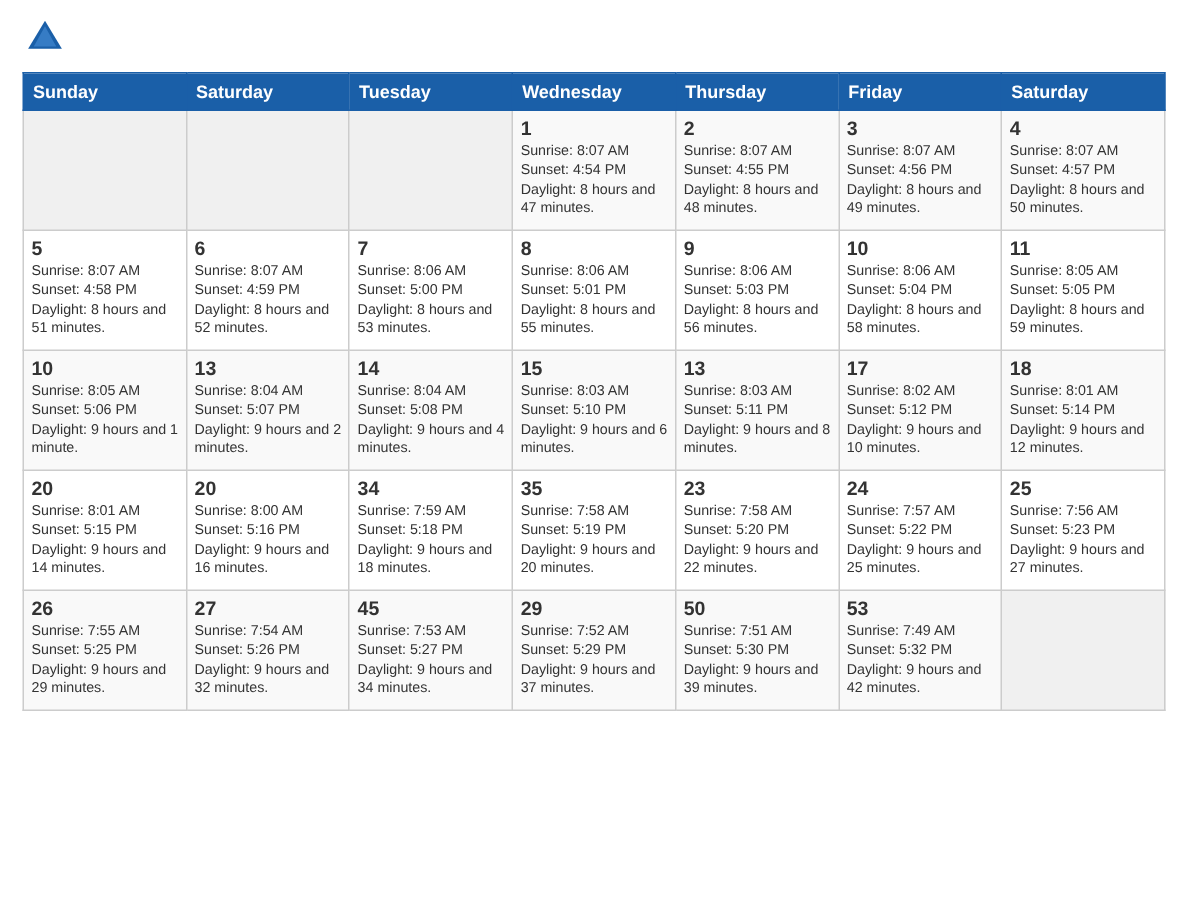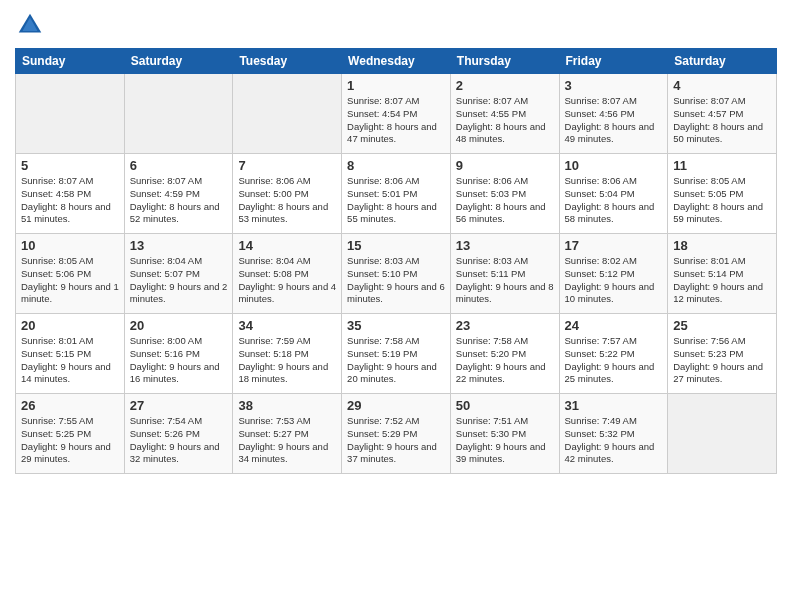--- a/index.html
+++ b/index.html
@@ -248,32 +248,32 @@
         <tr>
           <td>
             <div class="day-num">26</div>
             <div class="cell-content">Sunrise: 7:55 AM<br>Sunset: 5:25 PM<br>Daylight: 9 hours and 29 minutes.</div>
           </td>
           <td>
             <div class="day-num">27</div>
             <div class="cell-content">Sunrise: 7:54 AM<br>Sunset: 5:26 PM<br>Daylight: 9 hours and 32 minutes.</div>
           </td>
           <td>
-            <div class="day-num">38</div>
+            <div class="day-num">45</div>
             <div class="cell-content">Sunrise: 7:53 AM<br>Sunset: 5:27 PM<br>Daylight: 9 hours and 34 minutes.</div>
           </td>
           <td>
             <div class="day-num">29</div>
             <div class="cell-content">Sunrise: 7:52 AM<br>Sunset: 5:29 PM<br>Daylight: 9 hours and 37 minutes.</div>
           </td>
           <td>
             <div class="day-num">50</div>
             <div class="cell-content">Sunrise: 7:51 AM<br>Sunset: 5:30 PM<br>Daylight: 9 hours and 39 minutes.</div>
           </td>
           <td>
-            <div class="day-num">31</div>
+            <div class="day-num">53</div>
             <div class="cell-content">Sunrise: 7:49 AM<br>Sunset: 5:32 PM<br>Daylight: 9 hours and 42 minutes.</div>
           </td>
           <td class="empty"></td>
         </tr>
       </tbody>
   </table>
 </div>
 
 </body></html>

